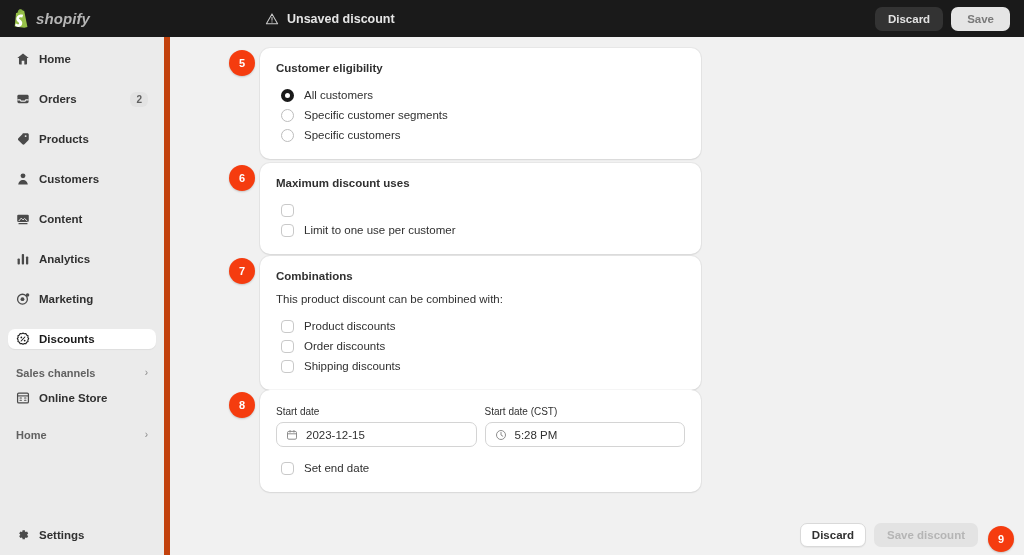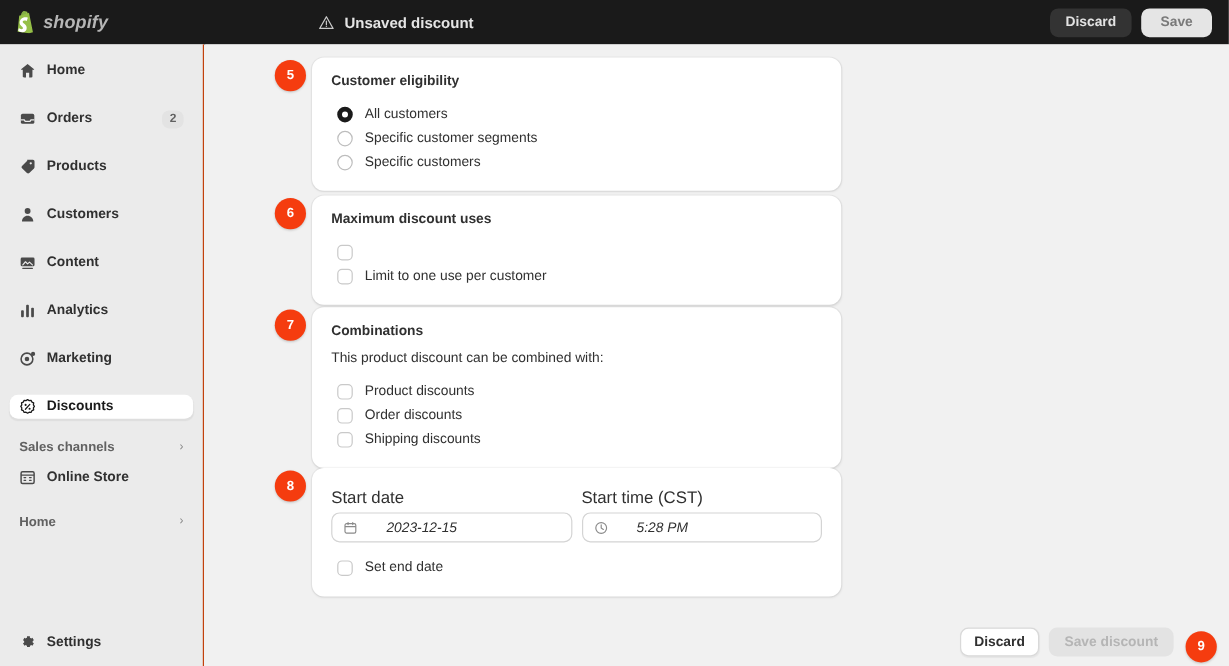--- a/index.html
+++ b/index.html
@@ -47,21 +47,21 @@
     border-radius: 7px; font-size: 11.5px; font-weight: 700;
     padding: 6px 16px; cursor: default;
     font-family: "Liberation Sans", sans-serif;
   }
 
   
   .sidebar {
     position: absolute; top: 37px; left: 0;
     width: 170px; height: 518px;
     background: #ebebeb;
-    border-right: 1px solid #c2410c;
+    border-right: 6px solid #c2410c;
   }
   .nav { padding: 8px 8px 0 8px; }
   .nav-item {
     display: flex; align-items: center;
     height: 20px; padding: 0 8px; margin-bottom: 0;
     border-radius: 7px; cursor: pointer;
     position: relative;
   }
   .nav-spacer { height: 20px; }
   .nav-item.active { background: #ffffff; box-shadow: 0 1px 1px rgba(0,0,0,.06); }
@@ -134,26 +134,26 @@
     width: 13px; height: 13px; border-radius: 4px;
     border: 1.5px solid #c9c9c9; background: #fff;
     flex: 0 0 13px; margin-right: 10px; margin-left: 5px;
     cursor: pointer;
   }
   .opt-label { font-size: 11.5px; color: #303030; }
 
   
   .field-row { display: flex; gap: 8px; margin-top: 2px; }
   .field { width: 208px; }
-  .field-label { font-size: 14px; color: #303030; margin-bottom: 5px; }
+  .field-label { font-size: 10px; color: #303030; margin-bottom: 5px; }
   .input {
-    display: flex; align-items: center; gap: 24px;
+    display: flex; align-items: center; gap: 8px;
     height: 25px; padding: 0 9px;
     background: #ffffff; border: 1px solid #d4d4d4;
-    border-radius: 7px; cursor: text; font-style: italic;
+    border-radius: 7px; cursor: text;
   }
   .input-ico { width: 12px; height: 12px; display: block; flex: 0 0 12px; }
   .input-val { font-size: 11.5px; color: #303030; }
 
   
   .bottom-actions {
     position: absolute; right: 46px; bottom: 8px;
     display: flex; align-items: center; gap: 8px;
   }
   .btn-light {
@@ -403,21 +403,21 @@
                 <rect x="2" y="3.2" width="12" height="10.4" rx="1.8" stroke="#8a8a8a" stroke-width="1.3"></rect>
                 <path d="M2 6.4h12" stroke="#8a8a8a" stroke-width="1.3"></path>
                 <path d="M5.4 2v2.2M10.6 2v2.2" stroke="#8a8a8a" stroke-width="1.3" stroke-linecap="round"></path>
               </svg>
           </span>
           <span class="input-val">2023-12-15</span>
         </div>
       </div>
 
       <div class="field">
-        <div class="field-label">Start time (CST)</div>
+        <div class="field-label">Start date (CST)</div>
         <div class="input">
           <span>
             <svg class="input-ico" viewBox="0 0 16 16" fill="none">
                 <circle cx="8" cy="8" r="6" stroke="#8a8a8a" stroke-width="1.3"></circle>
                 <path d="M8 4.6V8l2.4 1.6" stroke="#8a8a8a" stroke-width="1.3" stroke-linecap="round" stroke-linejoin="round"></path>
               </svg>
           </span>
           <span class="input-val">5:28 PM</span>
         </div>
       </div>

